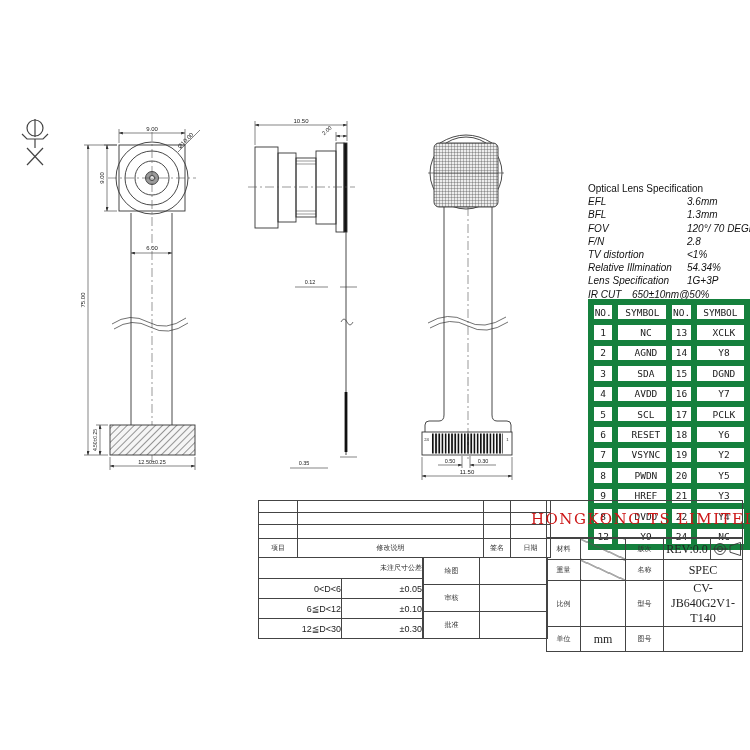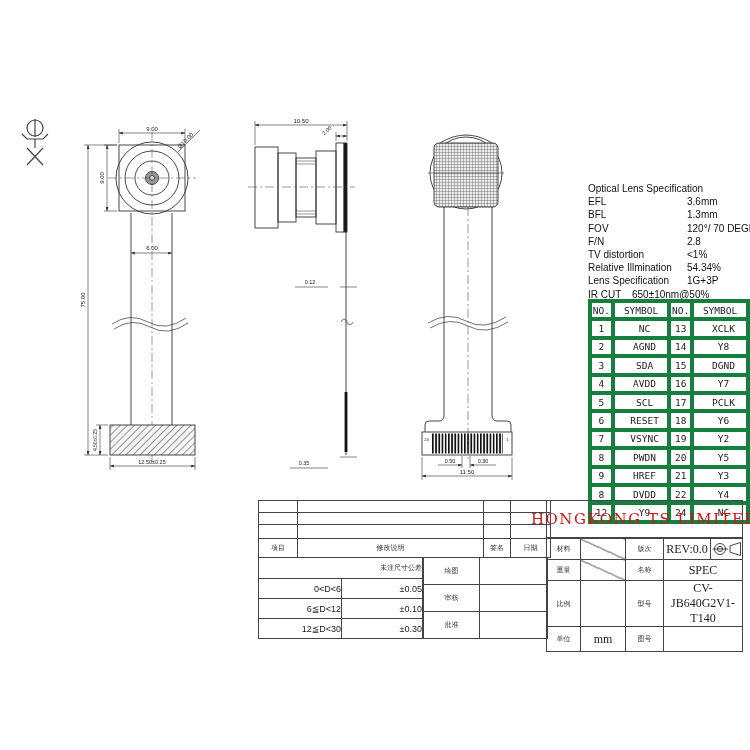--- a/index.html
+++ b/index.html
@@ -3,29 +3,29 @@
 <meta charset="utf-8">
 <style>
   html,body{margin:0;padding:0;background:#fff;}
   .sheet{position:relative;width:750px;height:750px;background:#ffffff;
          font-family:"Liberation Sans",sans-serif;color:#111;overflow:hidden;}
   .sheet svg{position:absolute;overflow:visible;}
 
   
   .spec{position:absolute;left:588px;top:182px;width:160px;font-size:10px;
         line-height:13.2px;color:#111;}
-  .spec-row{display:flex;}
+  .spec-row{display:flex;font-style:italic;}
   .spec-label{width:99px;flex:none;}
   .spec-row.ircut .spec-label{width:44px;}
   .spec-value{white-space:nowrap;}
 
   
   table{border-collapse:collapse;}
   .pin-table{position:absolute;left:588px;top:299px;table-layout:fixed;}
-  .pin-table td{border:4px solid #15803d;font-family:"DejaVu Sans Mono",monospace;
+  .pin-table td{border:6px solid #15803d;font-family:"DejaVu Sans Mono",monospace;
       font-size:9.5px;height:14.4px;padding:0;color:#222;white-space:nowrap;overflow:hidden;}
   .pin-table td.no{width:20px;text-align:center;}
   .pin-table td.sym{width:56px;text-align:center;padding-left:7px;}
   .pin-table tr.hdr td{text-align:center;padding-left:0;}
 
   
   .rev-table{position:absolute;left:258px;top:500px;}
   .rev-table td{border:1px solid #444;font-size:7px;text-align:center;color:#333;padding:0;}
 
   

